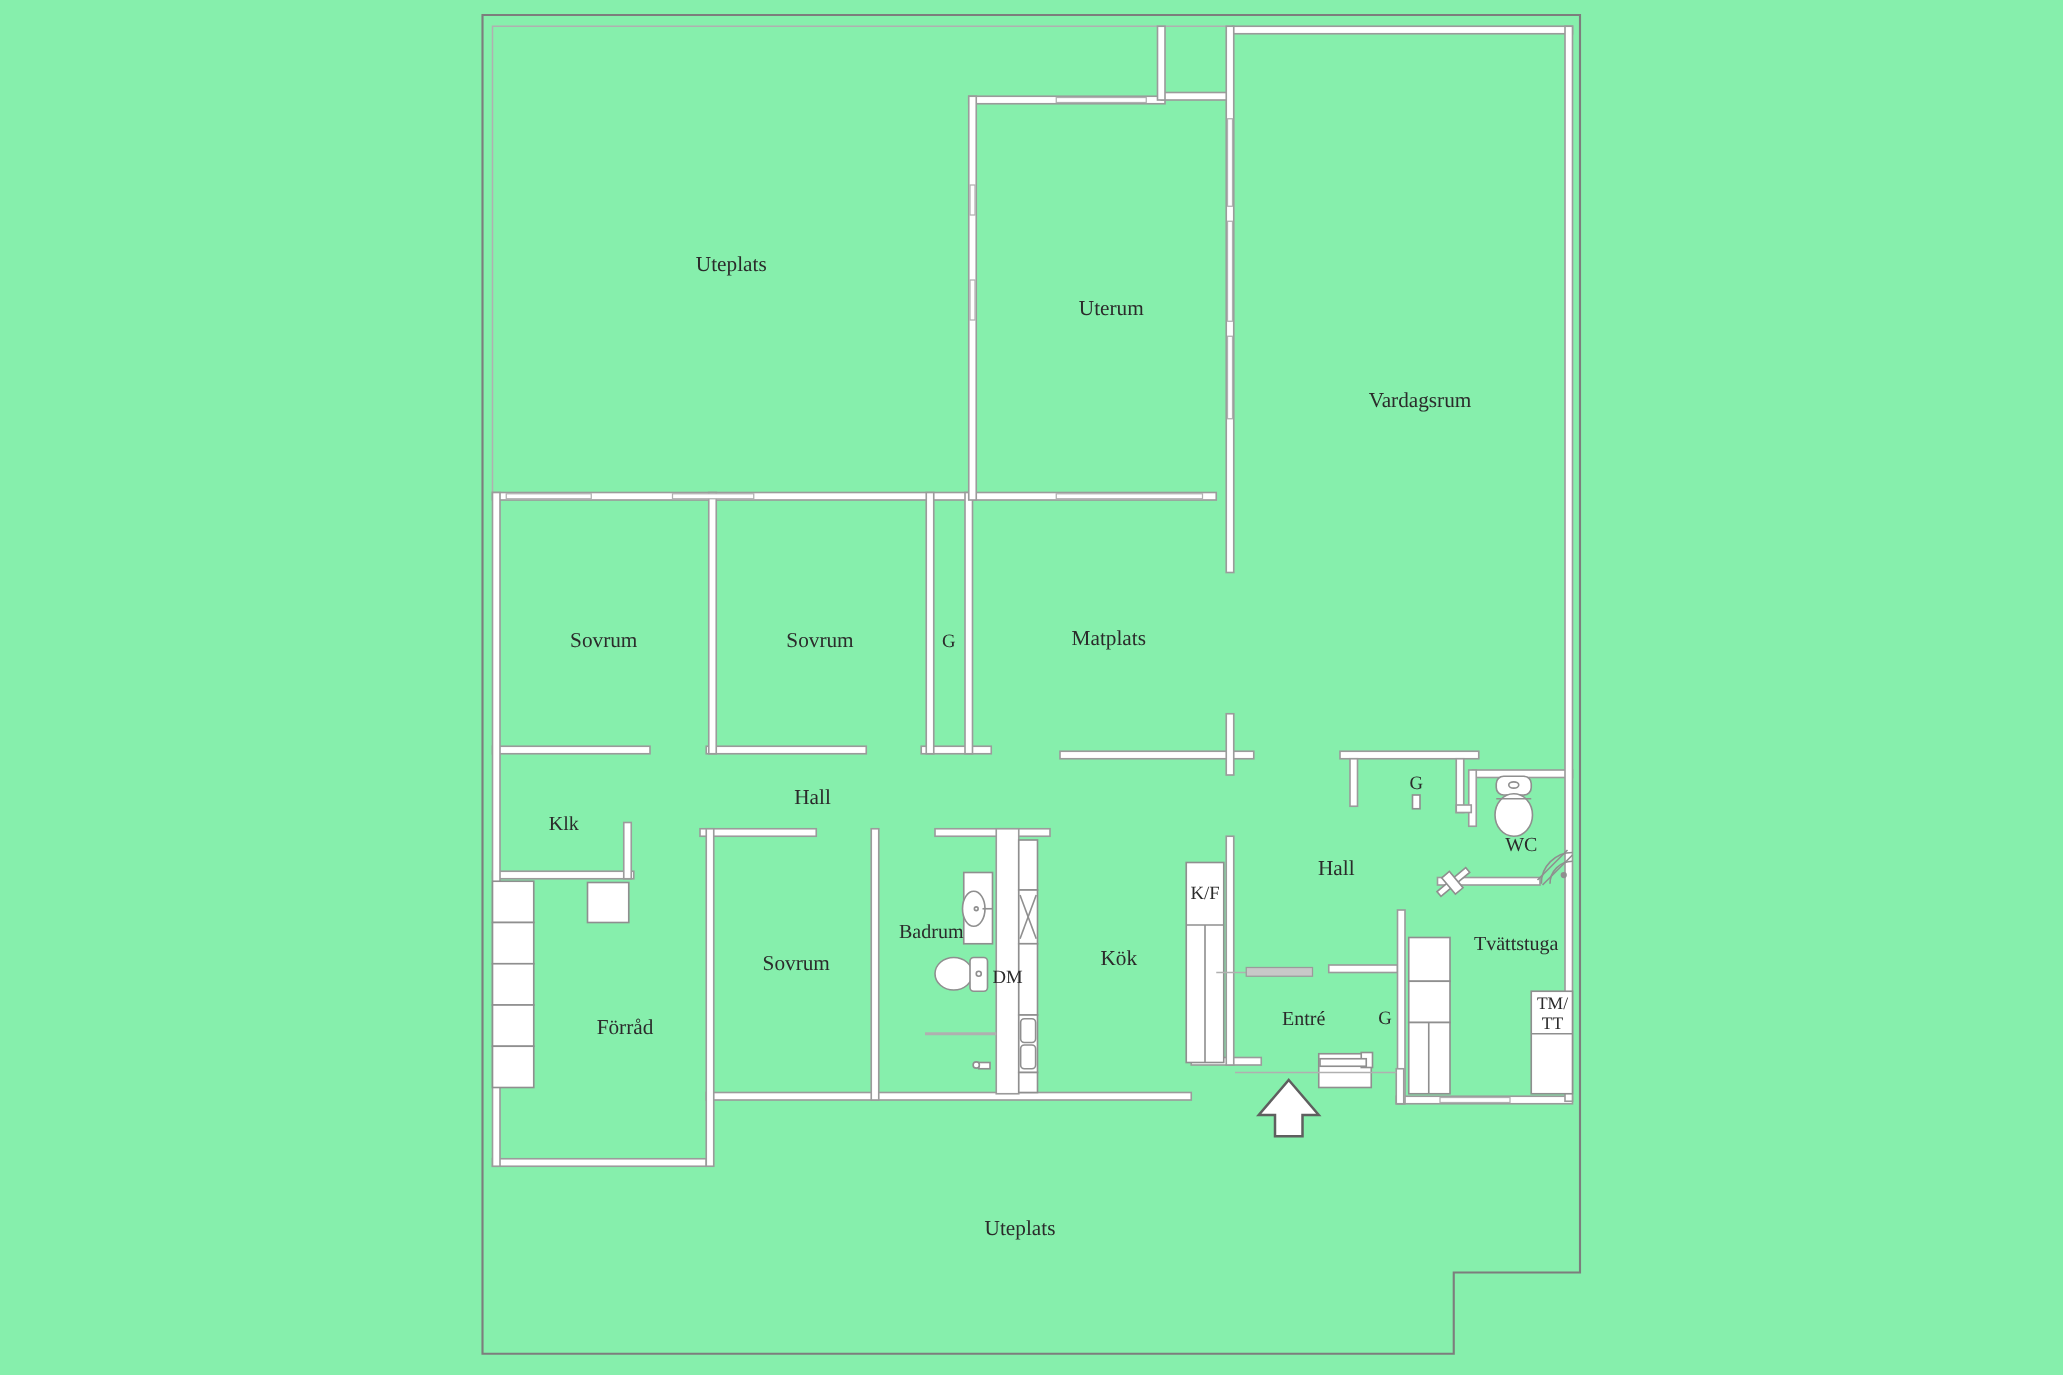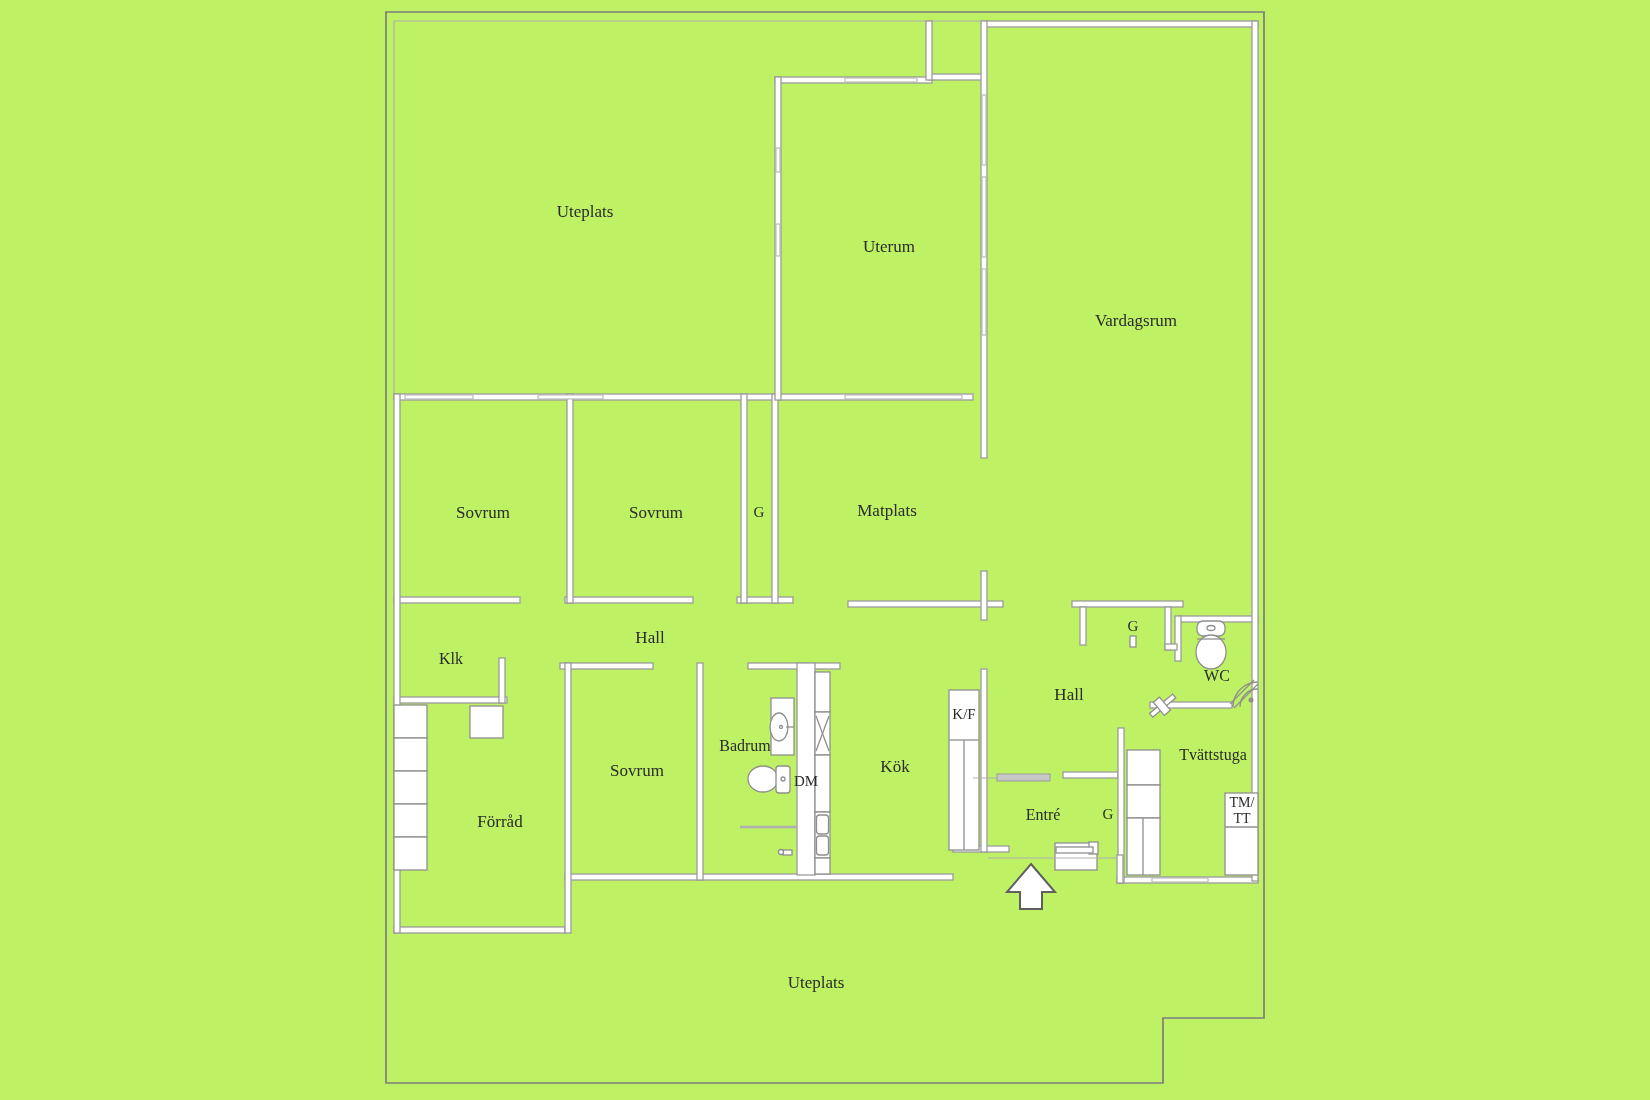--- a/index.html
+++ b/index.html
@@ -1,16 +1,16 @@
 <!DOCTYPE html>
 <html style="--wall: #9b9b9b; --boundary: #7d7d7d; --light: #b0b0b0; --fixture: #8f8f8f; --threshold: #c8c8c8; --text: #2b2b2b;"><head>
 <meta charset="utf-8">
 <style>
   html,body{margin:0;padding:0;background:#ffffff;}
-  .stage{position:relative;width:1650px;height:1100px;background:#bef264;overflow:hidden;}
+  .stage{position:relative;width:1650px;height:1100px;background:#86efac;overflow:hidden;}
   svg{position:absolute;left:0;top:0;}
   .wall{fill:#ffffff;stroke:var(--wall);stroke-width:1.3;}
   .boundary{fill:none;stroke:var(--boundary);stroke-width:1.7;}
   .deck{fill:none;stroke:var(--light);stroke-width:1.2;}
   .win{fill:#ffffff;stroke:var(--light);stroke-width:1;}
   .fix{fill:#ffffff;stroke:var(--fixture);stroke-width:1.3;}
   .fixline{fill:none;stroke:var(--fixture);stroke-width:1.3;}
   .softline{fill:none;stroke:var(--light);stroke-width:2.5;}
   .thresh{fill:var(--threshold);stroke:var(--wall);stroke-width:1;}
   .arrow{fill:#ffffff;stroke:#5f5f5f;stroke-width:2;}

